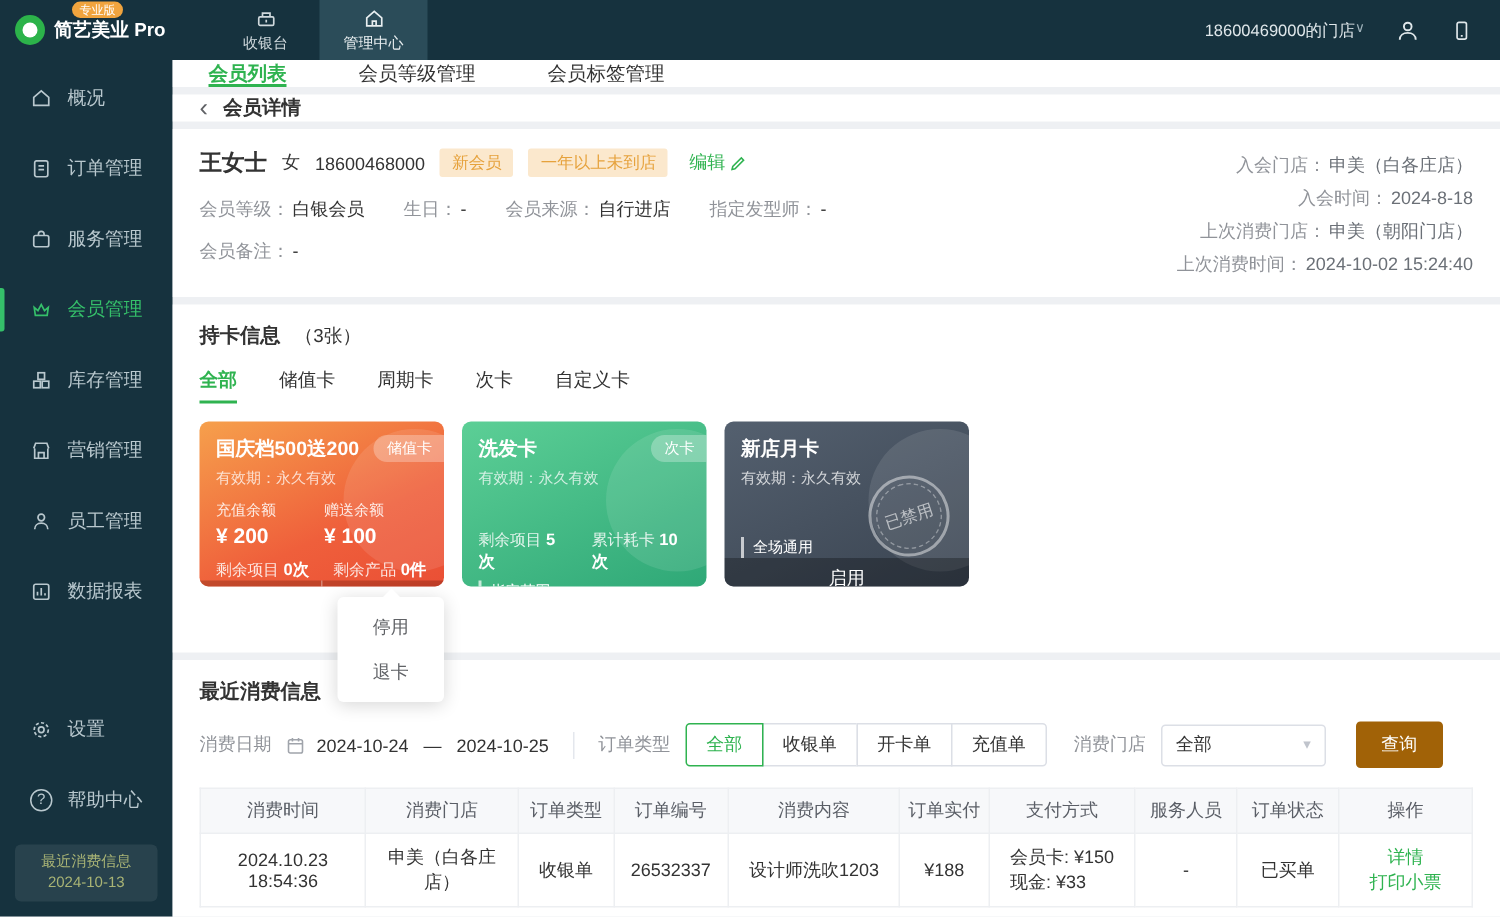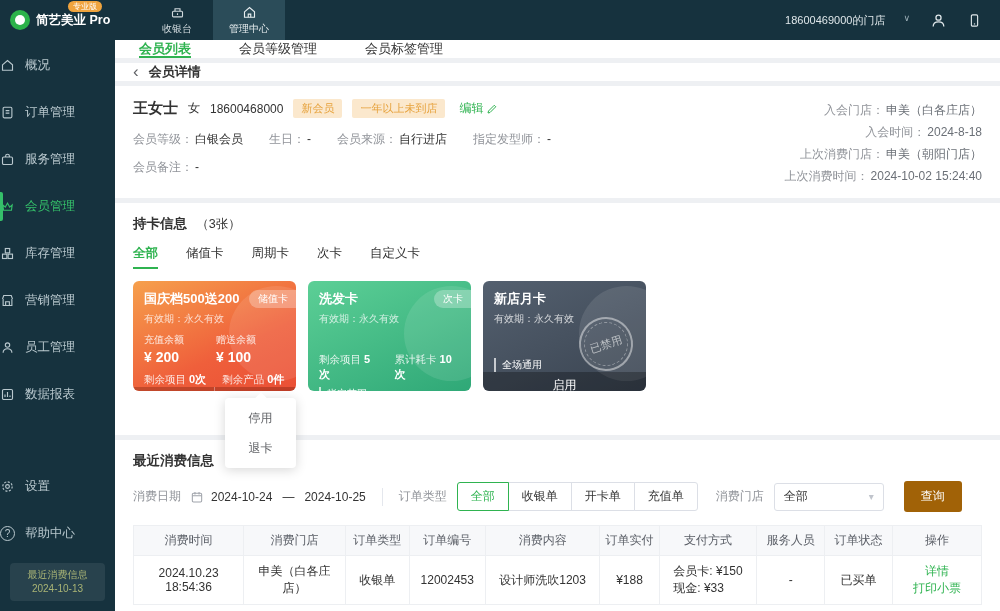--- a/index.html
+++ b/index.html
@@ -6,31 +6,31 @@
   html,body { width:1000px; height:611px; overflow:hidden; }
   body { font-family:"Liberation Sans","DejaVu Sans",sans-serif; background:#eef0f3; color:#333; font-size:12px; }
   svg { display:block; }
 
   
   .topbar { height:40px; background:#16323e; display:flex; align-items:stretch; color:#cfd8dc; }
   .logo-area { width:115px; display:flex; align-items:center; gap:6px; padding-left:10px; position:relative; }
   .logo-circle { width:20px; height:20px; border-radius:50%; background:#2cb34a; position:relative; flex:none; }
   .logo-circle::after { content:''; position:absolute; inset:5px; border-radius:50%; background:#fff; }
   .logo-text { color:#fff; font-weight:bold; font-size:12.5px; white-space:nowrap; }
-  .logo-badge { position:absolute; top:1px; left:68px; background:#f0a43e; color:#fff; font-size:8px; line-height:11px; padding:0 5px; border-radius:6px; }
+  .logo-badge { position:absolute; top:1px; left:48px; background:#f0a43e; color:#fff; font-size:8px; line-height:11px; padding:0 5px; border-radius:6px; }
   .topnav { display:flex; margin-left:26px; }
   .topnav-item { width:72px; display:flex; flex-direction:column; align-items:center; justify-content:center; gap:2px; font-size:10px; cursor:pointer; }
   .topnav-item.active { background:#2b4c59; color:#e8eef0; }
   .topbar-right { margin-left:auto; display:flex; align-items:center; gap:20px; padding-right:18px; font-size:11px; color:#dfe7ea; }
-  .store-switch { display:flex; align-items:flex-start; gap:18px; cursor:pointer; }
+  .store-switch { display:flex; align-items:flex-start; gap:0; cursor:pointer; }
   .caret { font-size:9px; color:#9fb2ba; }
 
   
   .sidebar { position:absolute; left:0; top:40px; width:115px; bottom:0; background:#16323e; color:#b9c8ce; display:flex; flex-direction:column; padding-top:2px; }
-  .side-item { height:47px; flex:none; display:flex; align-items:center; gap:10px; font-size:12.5px; cursor:pointer; position:relative; }
+  .side-item { height:47px; flex:none; display:flex; align-items:center; gap:10px; padding-left:20px; font-size:12.5px; cursor:pointer; position:relative; }
   .side-item.active { color:#35c06a; }
   .side-item.active::before { content:''; position:absolute; left:0; top:9px; bottom:9px; width:3px; background:#35c06a; border-radius:0 2px 2px 0; }
   .side-footer { margin-top:auto; }
   .help-circle { width:15px; height:15px; border-radius:50%; border:1.4px solid currentColor; font-size:10px; display:flex; align-items:center; justify-content:center; }
   .expiry-box { margin:6px 10px 10px; background:rgba(255,255,255,0.08); border-radius:4px; padding:5px 4px; text-align:center; font-size:10px; color:#a9b475; line-height:14px; }
 
   
   .main { position:absolute; left:115px; top:40px; right:0; bottom:0; display:flex; flex-direction:column; overflow:hidden; }
   .panel { background:#fff; }
   .tabs-bar { height:37px; display:flex; align-items:stretch; padding:0 24px; gap:48px; font-size:13px; }
@@ -409,21 +409,21 @@
           <th>服务人员</th>
           <th>订单状态</th>
           <th>操作</th>
         </tr>
       </thead>
       <tbody>
         <tr>
           <td>2024.10.23 18:54:36</td>
           <td>申美（白各庄店）</td>
           <td>收银单</td>
-          <td>12002453</td>
+          <td>26532337</td>
           <td>设计师洗吹1203</td>
           <td>¥188</td>
           <td>
             <span class="pay-lines">
               <span>会员卡: ¥150</span><br>
               <span>现金: ¥33</span>
             </span>
           </td>
           <td>-</td>
           <td>已买单</td>

